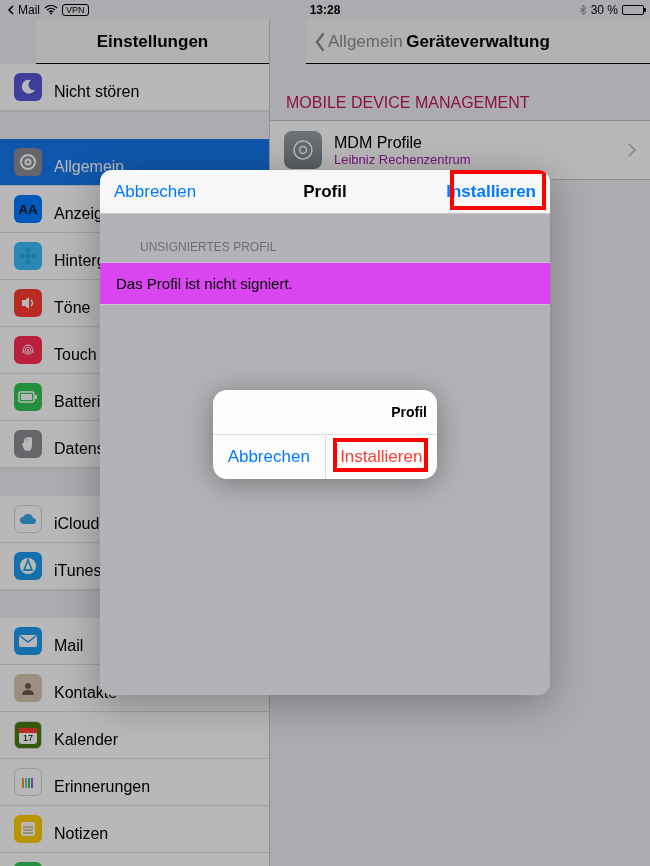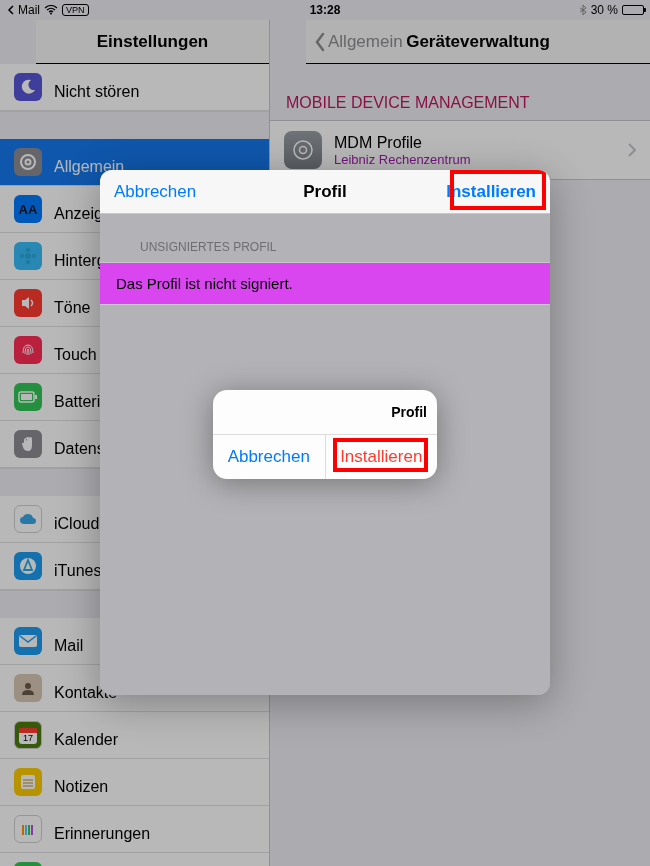--- a/index.html
+++ b/index.html
@@ -381,41 +381,41 @@
             <div class="side-icon" style="background: #4d7c0f; border: 1px solid rgb(208, 208, 208);">
               <svg width="20" height="20" viewBox="0 0 20 20">
                 <rect x="1" y="3" width="18" height="16" rx="3" fill="#fff"></rect>
                 <rect x="1" y="3" width="18" height="5" fill="#ff3b30"></rect>
                 <text x="10" y="16" text-anchor="middle" font-size="9" fill="#000">17</text>
               </svg>
             </div>
             <span>Kalender</span>
           </div>
           <div class="side-item">
-            <div class="side-icon" style="background: rgb(255, 204, 0);">
-              <svg width="18" height="18" viewBox="0 0 18 18">
-                <rect x="2" y="2" width="14" height="14" rx="2" fill="#fff"></rect>
-                <line x1="4" y1="7" x2="14" y2="7" stroke="#b09030"></line>
-                <line x1="4" y1="10" x2="14" y2="10" stroke="#b09030"></line>
-                <line x1="4" y1="13" x2="14" y2="13" stroke="#b09030"></line>
-              </svg>
-            </div>
-            <span>Notizen</span>
-          </div>
-          <div class="side-item">
             <div class="side-icon" style="background: rgb(255, 255, 255); border: 1px solid rgb(208, 208, 208);">
               <svg width="18" height="18" viewBox="0 0 18 18">
                 <rect x="2" y="2" width="14" height="14" rx="2" fill="#fff"></rect>
                 <line x1="4" y1="5" x2="4" y2="15" stroke="#ff9500" stroke-width="2"></line>
                 <line x1="7" y1="5" x2="7" y2="15" stroke="#5ac8fa" stroke-width="2"></line>
                 <line x1="10" y1="5" x2="10" y2="15" stroke="#34c759" stroke-width="2"></line>
                 <line x1="13" y1="5" x2="13" y2="15" stroke="#af52de" stroke-width="2"></line>
               </svg>
             </div>
             <span>Erinnerungen</span>
+          </div>
+          <div class="side-item">
+            <div class="side-icon" style="background: rgb(255, 204, 0);">
+              <svg width="18" height="18" viewBox="0 0 18 18">
+                <rect x="2" y="2" width="14" height="14" rx="2" fill="#fff"></rect>
+                <line x1="4" y1="7" x2="14" y2="7" stroke="#b09030"></line>
+                <line x1="4" y1="10" x2="14" y2="10" stroke="#b09030"></line>
+                <line x1="4" y1="13" x2="14" y2="13" stroke="#b09030"></line>
+              </svg>
+            </div>
+            <span>Notizen</span>
           </div>
           <div class="side-item">
             <div class="side-icon" style="background: rgb(52, 199, 89);"></div>
           </div>
         </div>
       </div>
   </div>
 
   <div class="detail">
     <div class="nav-header">

